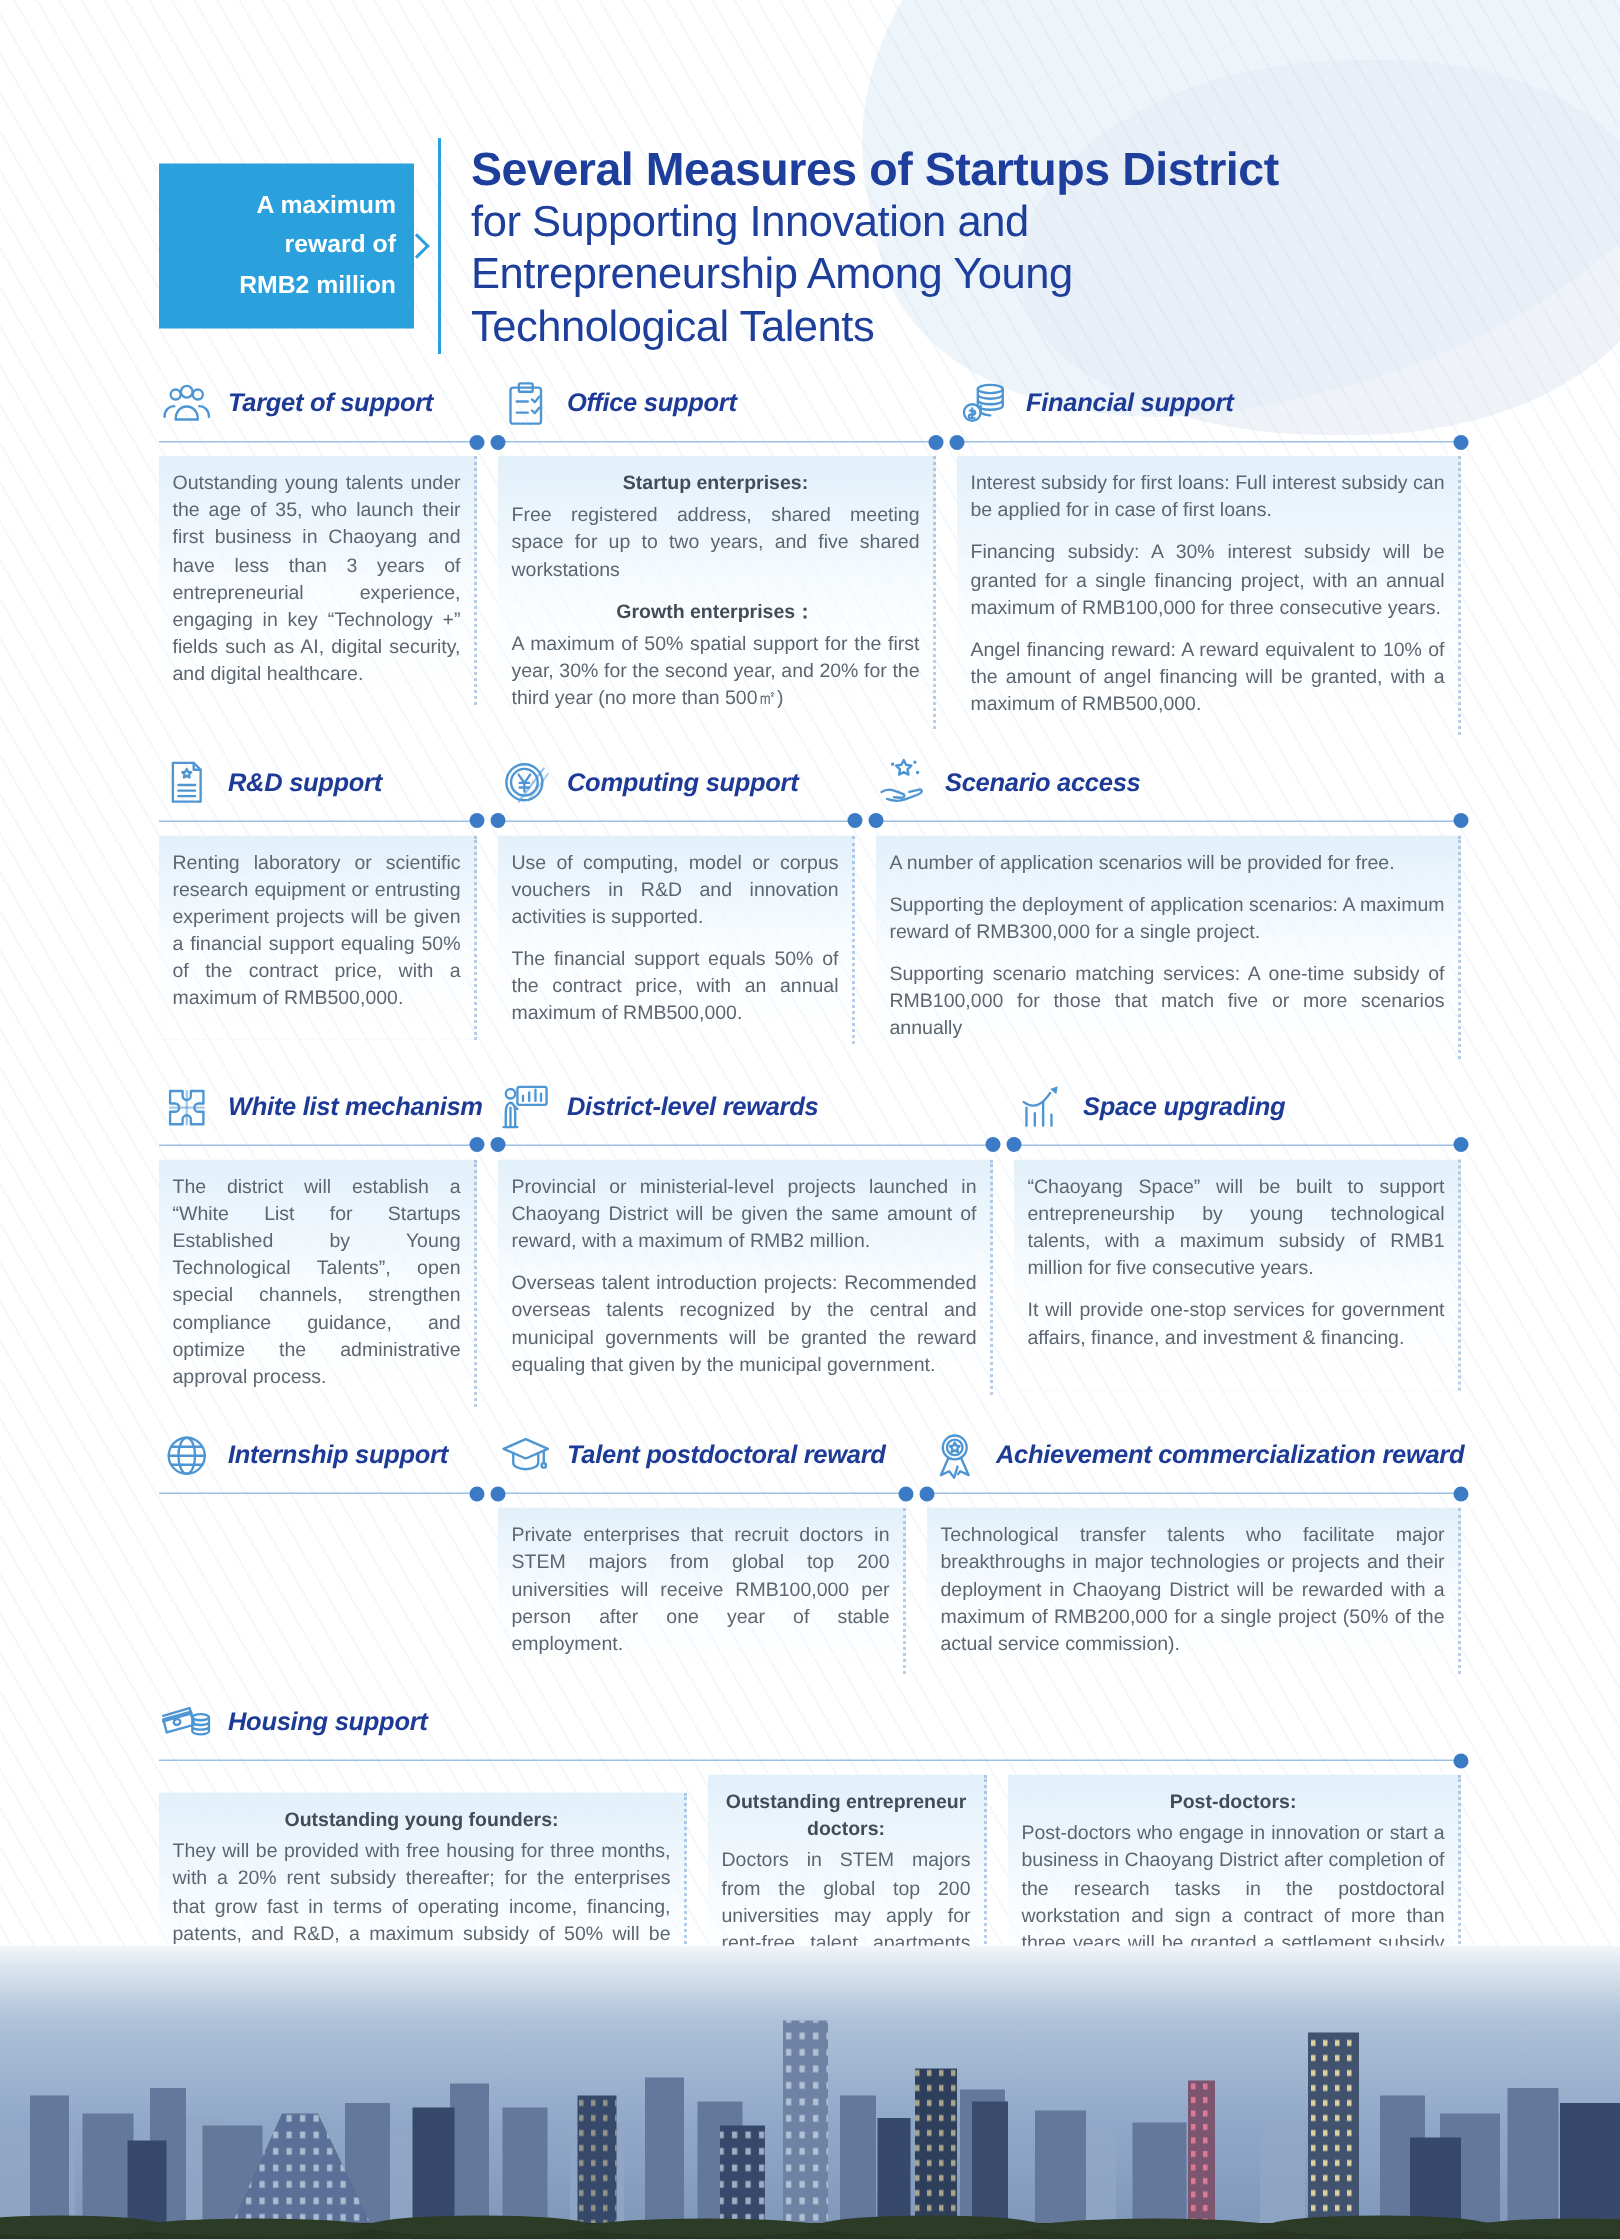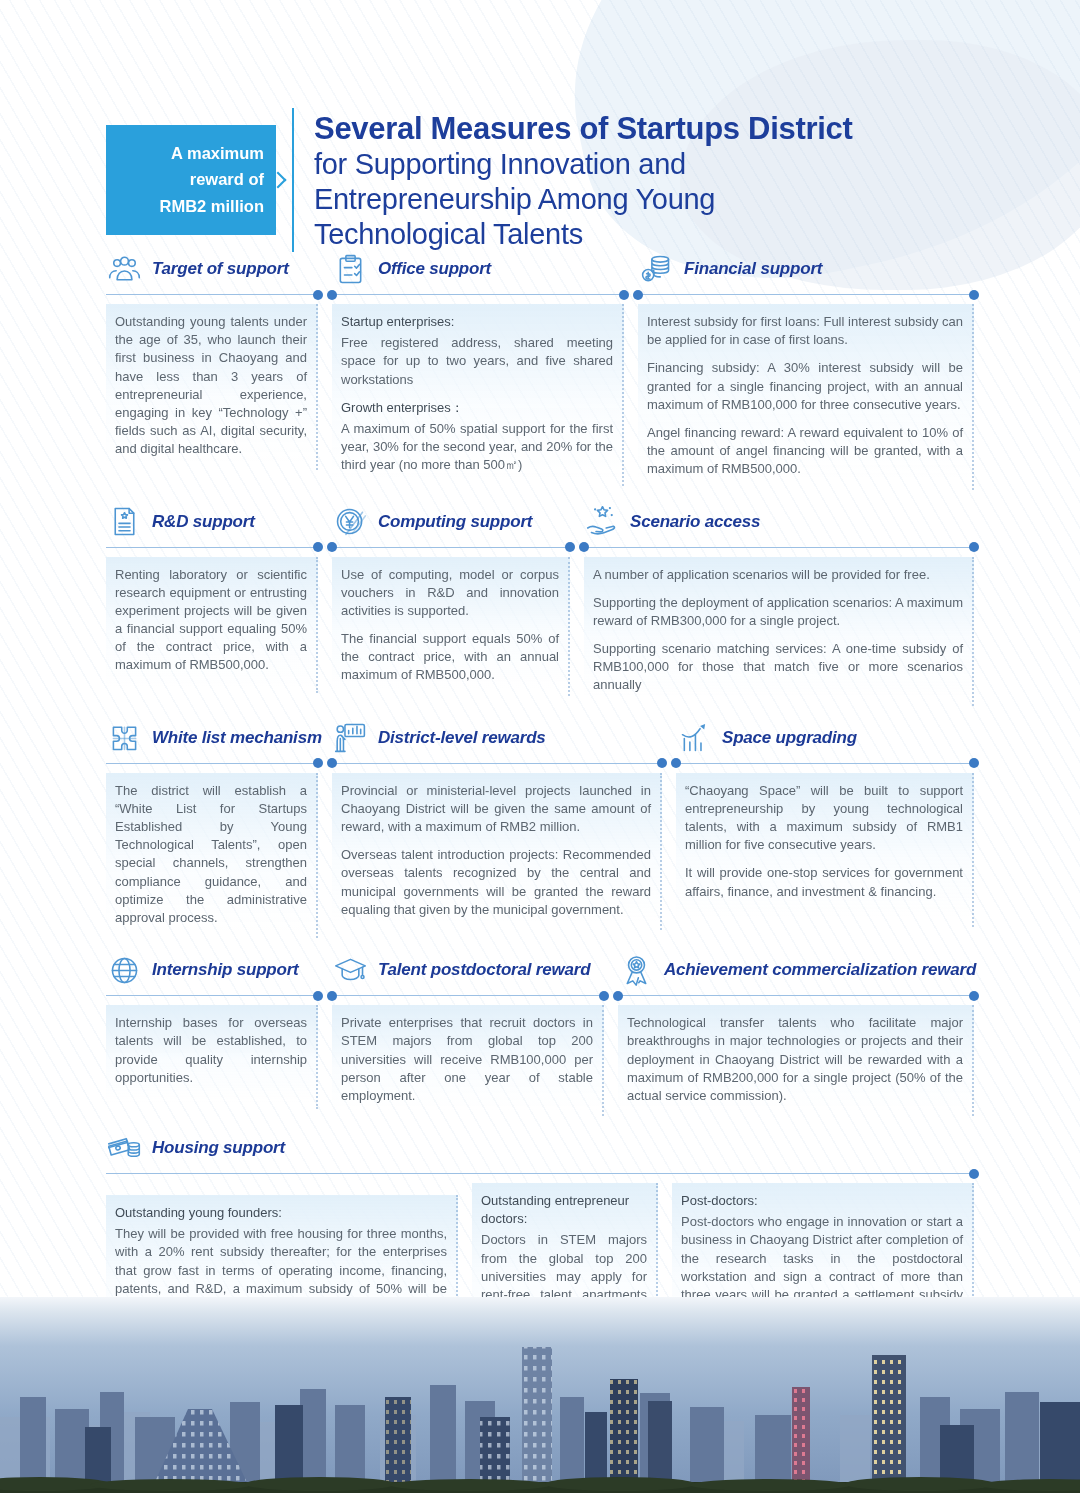--- a/index.html
+++ b/index.html
@@ -7,21 +7,21 @@
         font-family:"Liberation Sans",sans-serif;}
   
   .page::before{content:"";position:absolute;inset:0;z-index:1;pointer-events:none;
     background:repeating-linear-gradient(60deg,rgba(160,190,220,.10) 0 1.5px,transparent 1.5px 13px);}
   .blob1{position:absolute;right:-90px;top:-140px;width:600px;height:400px;background:#edf4fa;
          border-radius:45% 55% 60% 40%/55% 45% 60% 40%;transform:rotate(-12deg);z-index:0;}
   .blob2{position:absolute;right:-30px;top:40px;width:430px;height:250px;background:#e6edf5;
          border-radius:55% 45% 50% 50%/60% 50% 55% 45%;opacity:.65;z-index:0;}
 
   
-  .header{position:absolute;left:106px;top:108px;display:flex;align-items:stretch;z-index:2;}
+  .header{position:absolute;left:106px;top:92px;display:flex;align-items:stretch;z-index:2;}
   .badge{align-self:center;width:146px;background:#2aa0dc;color:#fff;font-weight:bold;
          font-size:16.5px;line-height:1.62;text-align:right;padding:15px 12px;position:relative;}
   .badge .chev{position:absolute;right:-8px;top:50%;width:10px;height:10px;
          border-top:2.5px solid #2aa0dc;border-right:2.5px solid #2aa0dc;
          transform:translateY(-50%) rotate(45deg);background:transparent;}
   .vline{width:2px;background:#2aa0dc;margin:0 20px 0 16px;}
   .titles{color:#1d3e9b;padding-top:2px;}
   .titles .t1{font-size:31px;font-weight:bold;line-height:1.2;display:block;letter-spacing:-.3px;}
   .titles .t2{font-size:29px;font-weight:400;line-height:1.2;display:block;letter-spacing:-.3px;}
 
@@ -47,21 +47,21 @@
   .dr::after{right:-5px;}
 
   .sec-body{margin-top:9px;padding:9px 9px 11px 9px;
         background:linear-gradient(180deg,#e2f0fa 0%,rgba(246,251,255,.55) 55%,rgba(255,255,255,0) 95%);
         border-right:2px dotted rgba(125,165,210,.55);}
   .b1 .sec-body{min-height:146px;} .b2 .sec-body{min-height:116px;}
   .b3 .sec-body{min-height:134px;} .b4 .sec-body{min-height:84px;}
   .bh .sec-body{min-height:128px;} .b6 .sec-body{min-height:52px;}
   .sec-body p{margin:0 0 10px;font-size:13px;line-height:1.4;color:#5c6670;text-align:justify;}
   .sec-body p:last-child{margin-bottom:0;}
-  .sec-body p.blabel{font-weight:normal;color:#414c57;margin-bottom:3px;text-align:left;}
+  .sec-body p.blabel{font-weight:bold;color:#414c57;margin-bottom:3px;text-align:center;}
 
   
   .skyline{position:absolute;left:0;bottom:0;width:1080px;height:196px;z-index:2;}
   .skyline svg{display:block;width:100%;height:100%;}
 </style>
 </head>
 <body>
 
 <div class="page">
   <div class="blob1"></div>
@@ -267,23 +267,20 @@
             <span class="icon">
           <svg viewBox="0 0 40 40">
                 <circle cx="20" cy="20" r="13"></circle>
                 <ellipse cx="20" cy="20" rx="6" ry="13"></ellipse>
                 <path d="M7 20h26M8.8 13.5h22.4M8.8 26.5h22.4"></path>
               </svg>
             </span>
           <h2>Internship support</h2>
           </div>
         <div class="divider dr"></div>
-        <div class="sec-body">
-            <p>Internship bases for overseas talents will be established, to provide quality internship opportunities.</p>
-          </div>
       </section>
 
       <section>
         <div class="sec-head">
             <span class="icon">
           <svg viewBox="0 0 40 40">
                 <path d="M4 15l16-7 16 7-16 7z"></path>
                 <path d="M11 18.5V25c0 2.6 4 4.7 9 4.7s9-2.1 9-4.7v-6.5"></path>
                 <path d="M33 16.5V25"></path>
                 <circle cx="33" cy="27" r="1.6"></circle>

